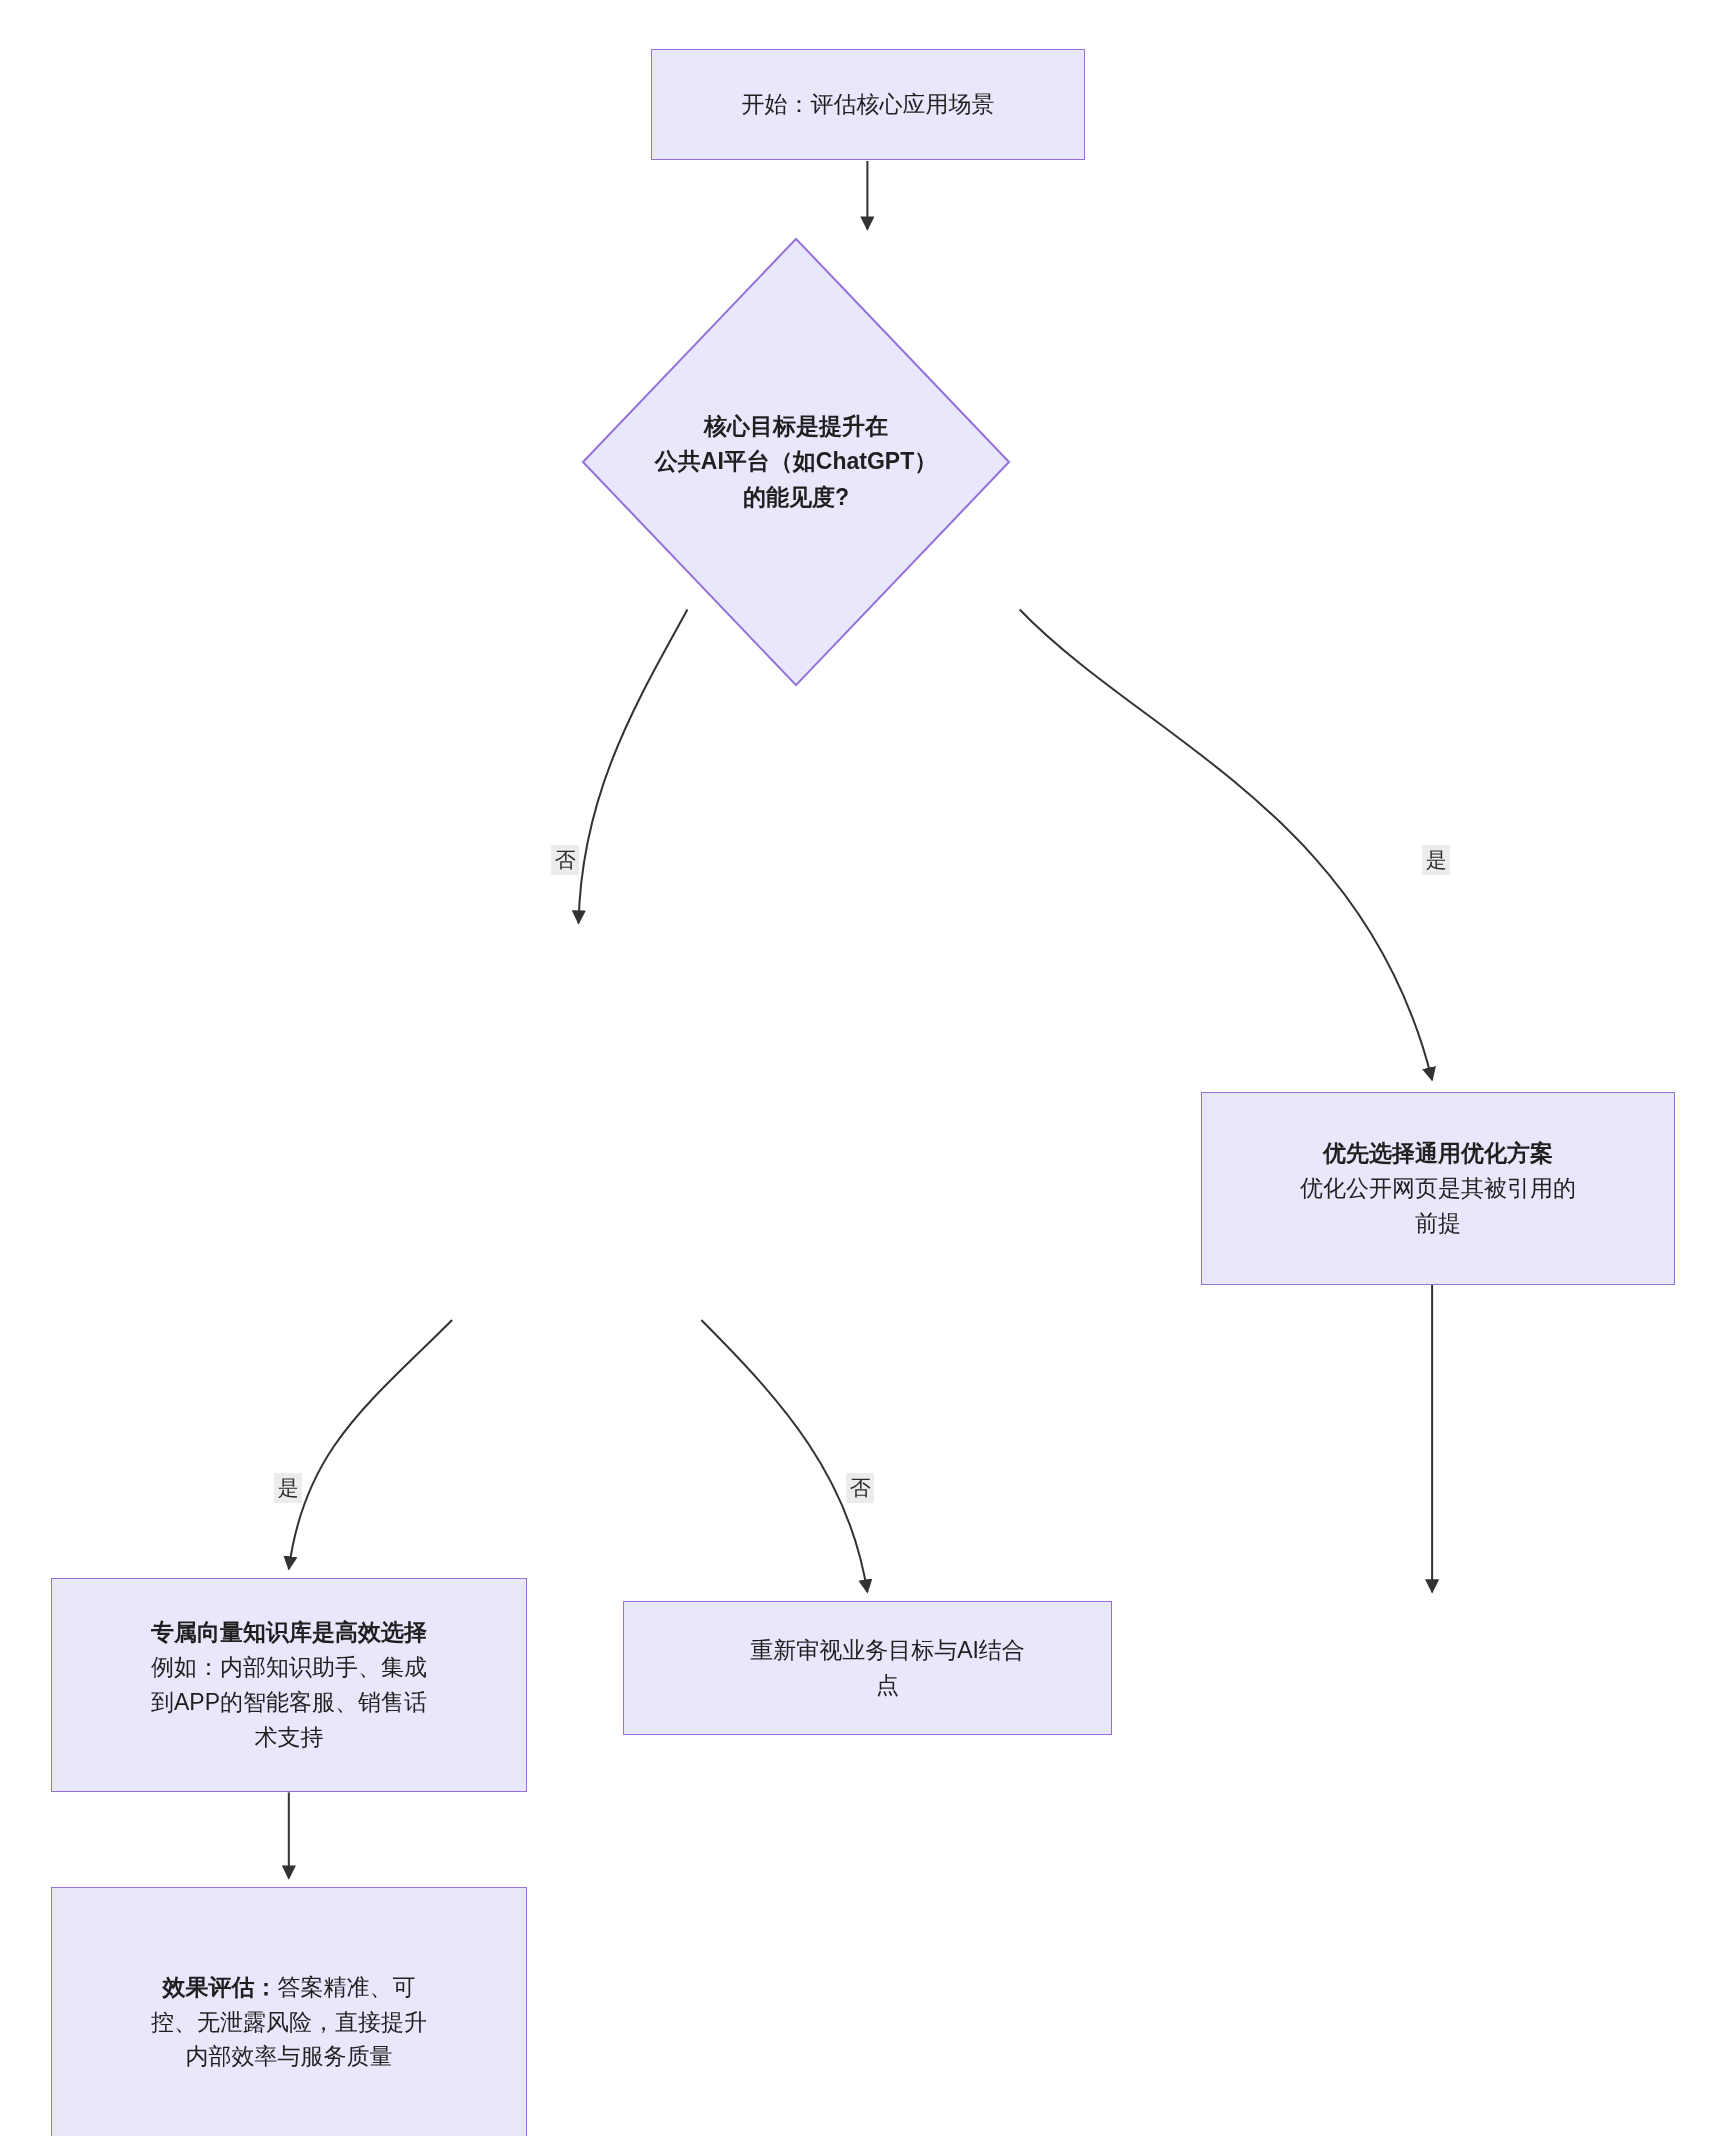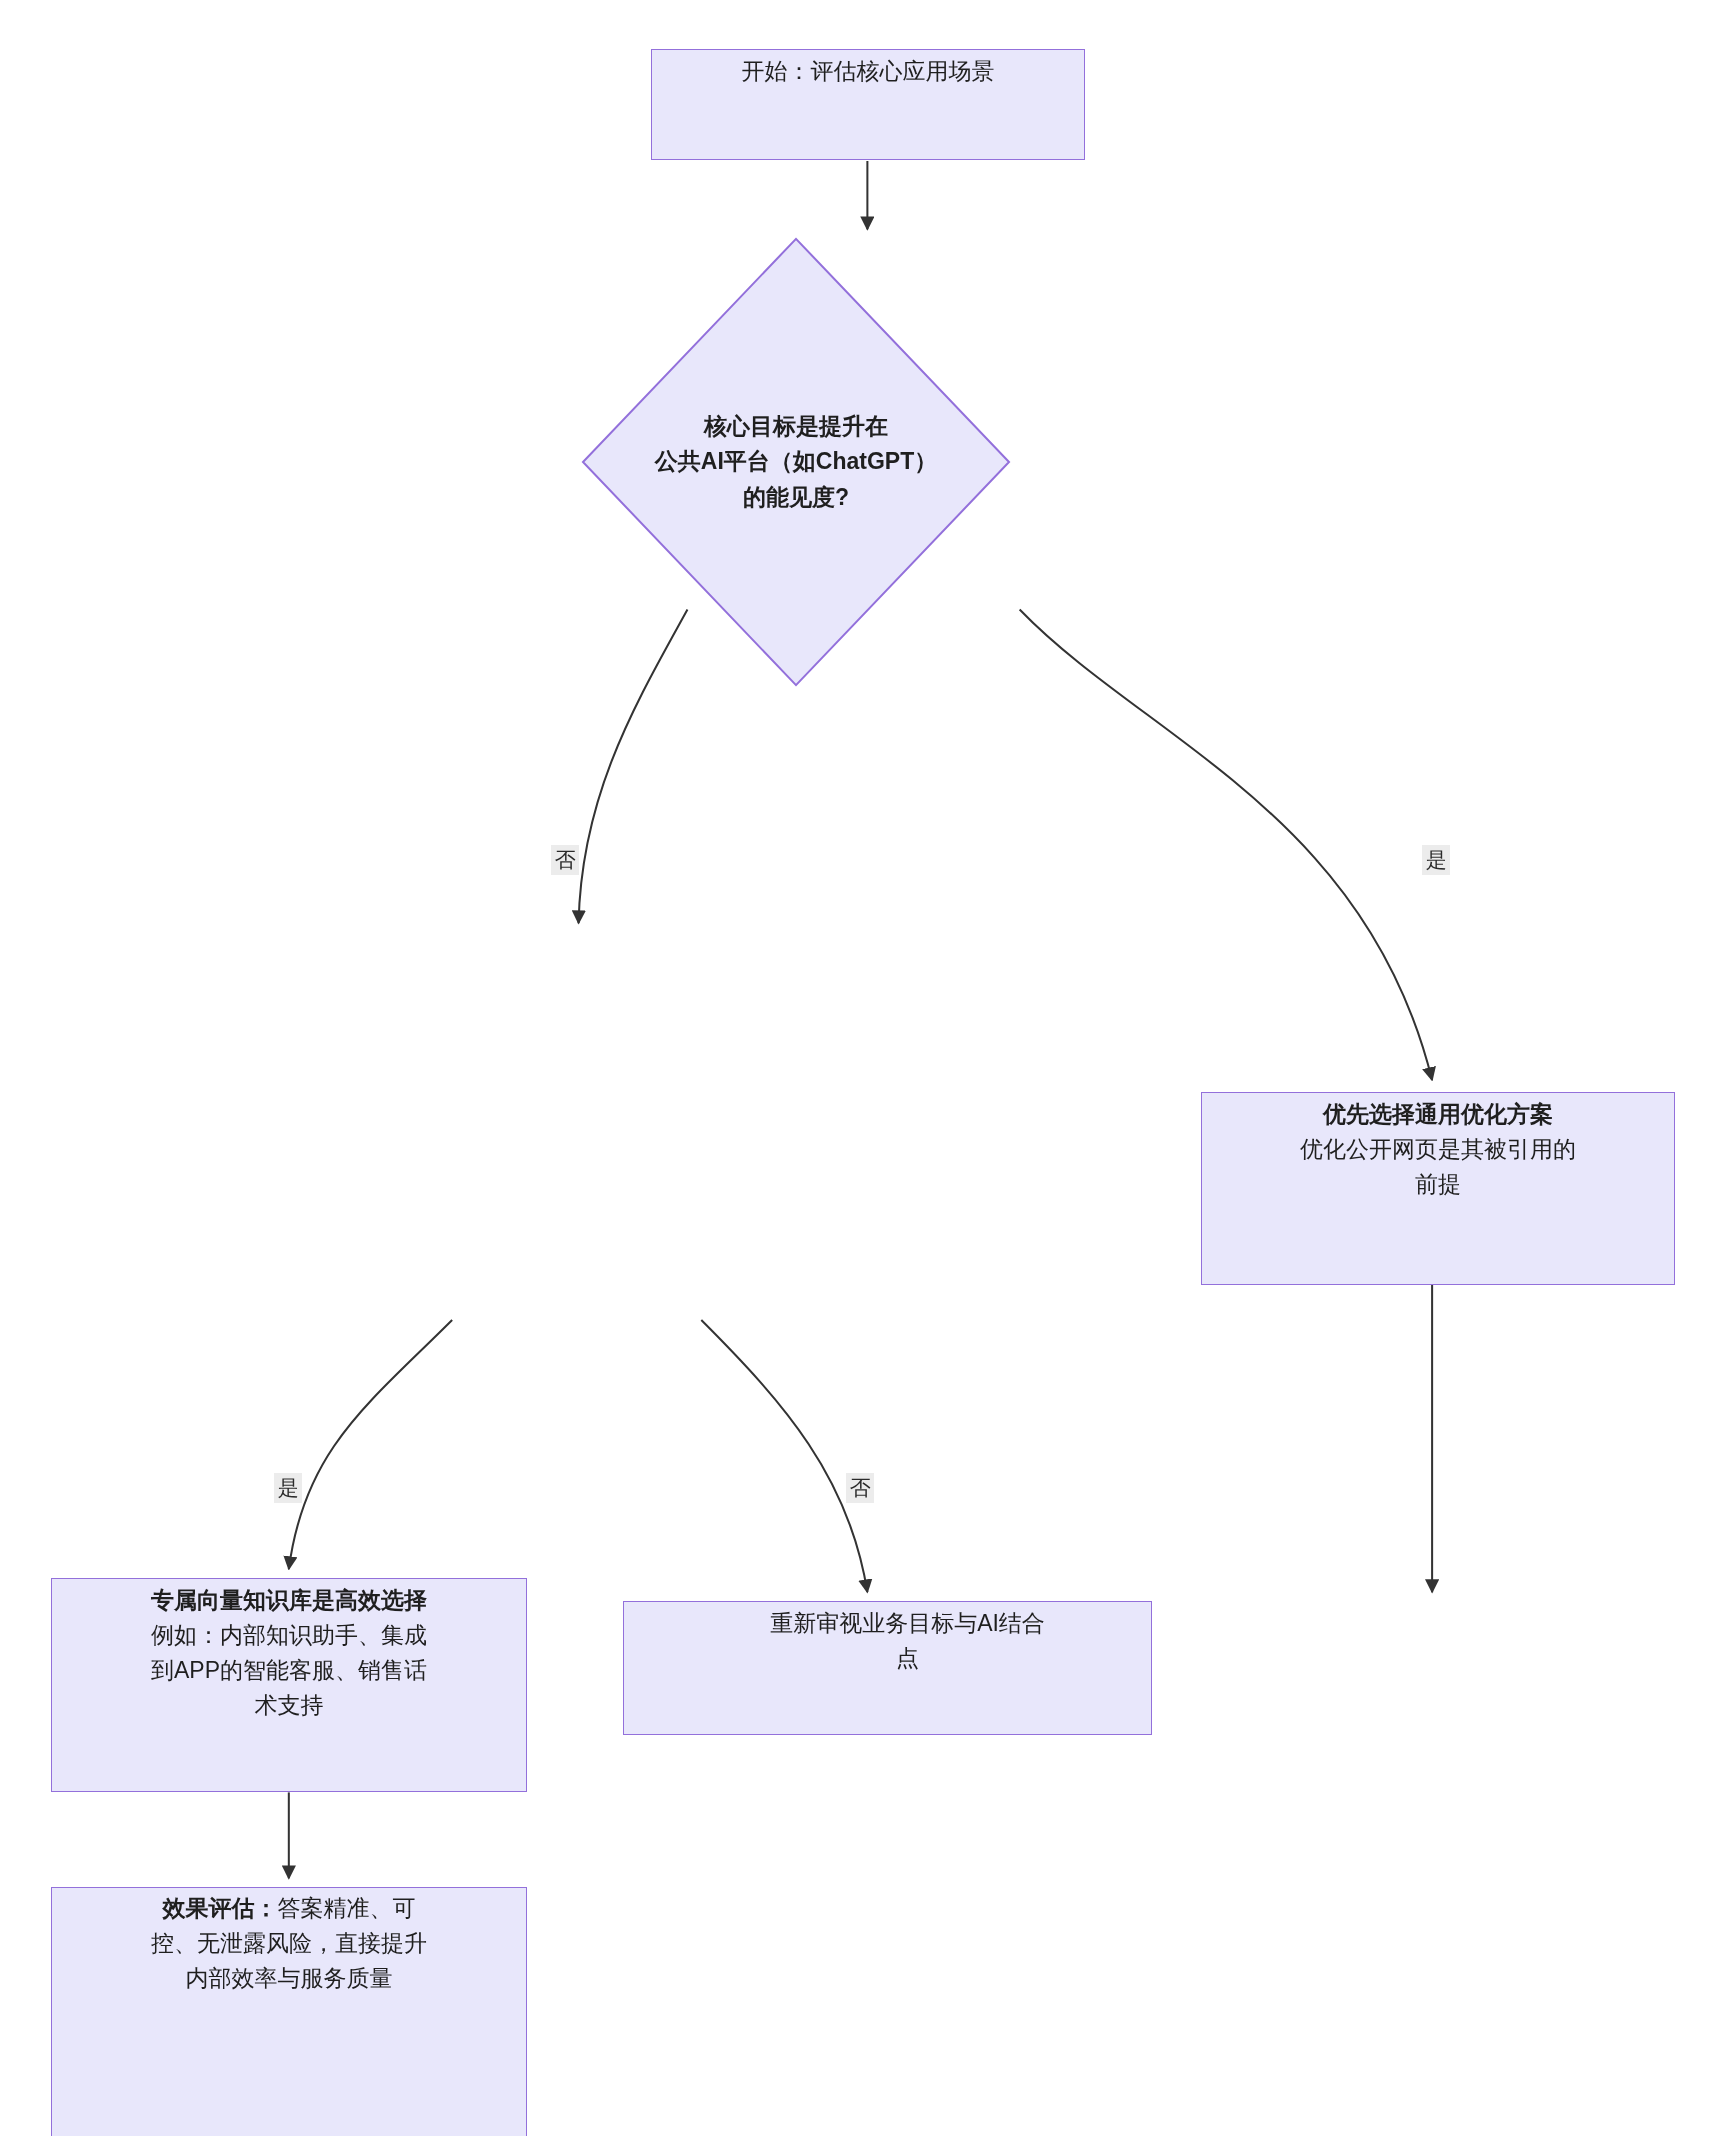--- a/index.html
+++ b/index.html
@@ -21,20 +21,21 @@
     position: absolute;
     left: 0; top: 0;
     width: 1732px;
     height: 2137px;
     pointer-events: none;
   }
   .node {
     position: absolute;
     box-sizing: border-box;
     display: flex;
+    align-items: center;
     justify-content: center;
     text-align: center;
   }
   .rect {
     background: #E8E7FB;
     border: 1.8px solid #9370DB;
   }
   .rect .label {
     line-height: 1.52;
     color: #1f1f1f;
@@ -122,21 +123,21 @@
     <div class="label"><span class="strong-line">优先选择通用优化方案</span><br><span>优化公开网页是其被引用的
 前提</span></div>
   </div>
 
   <div class="node rect" style="left:51px; top:1578px; width:476px; height:214px;">
     <div class="label"><span class="strong-line">专属向量知识库是高效选择</span><br><span>例如：内部知识助手、集成
 到APP的智能客服、销售话
 术支持</span></div>
   </div>
 
-  <div class="node rect" style="left:623px; top:1601px; width:529px; height:134px;padding-left:40px;">
+  <div class="node rect" style="left:623px; top:1601px; width:489px; height:134px;padding-left:40px;">
     <div class="label">重新审视业务目标与AI结合
 点</div>
   </div>
 
 
   <div class="node rect" style="left:51px; top:1887px; width:476px; height:272px;font-family:Liberation Serif, serif;">
     <div class="label"><span class="strong-line">效果评估：</span><span>答案精准、可
 控、无泄露风险，直接提升
 内部效率与服务质量</span></div>
   </div>

